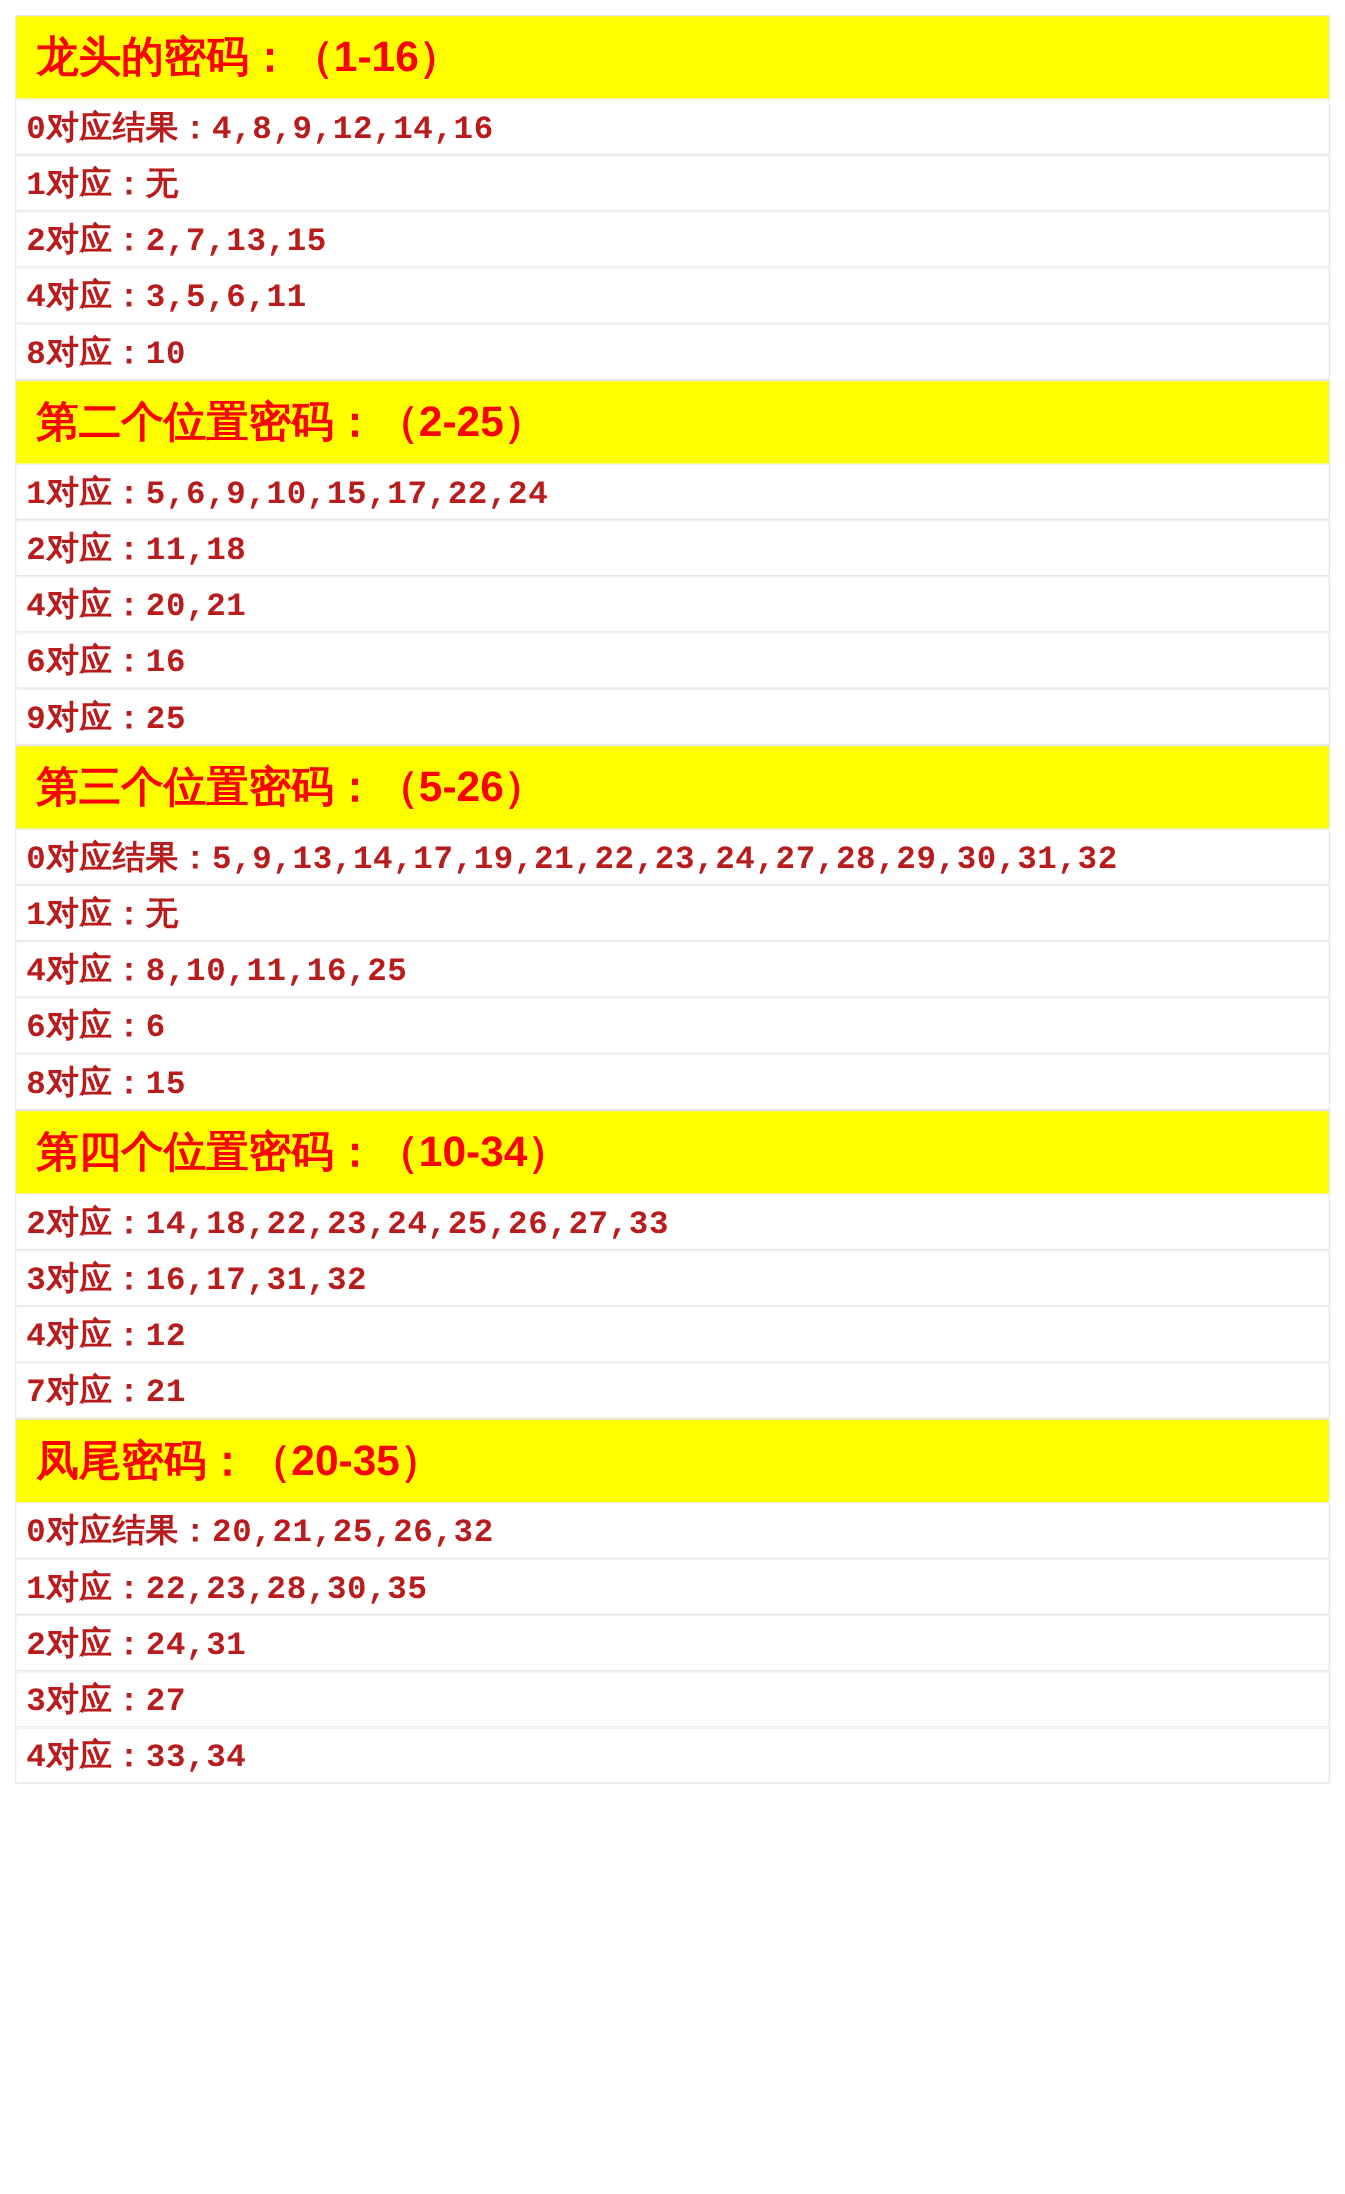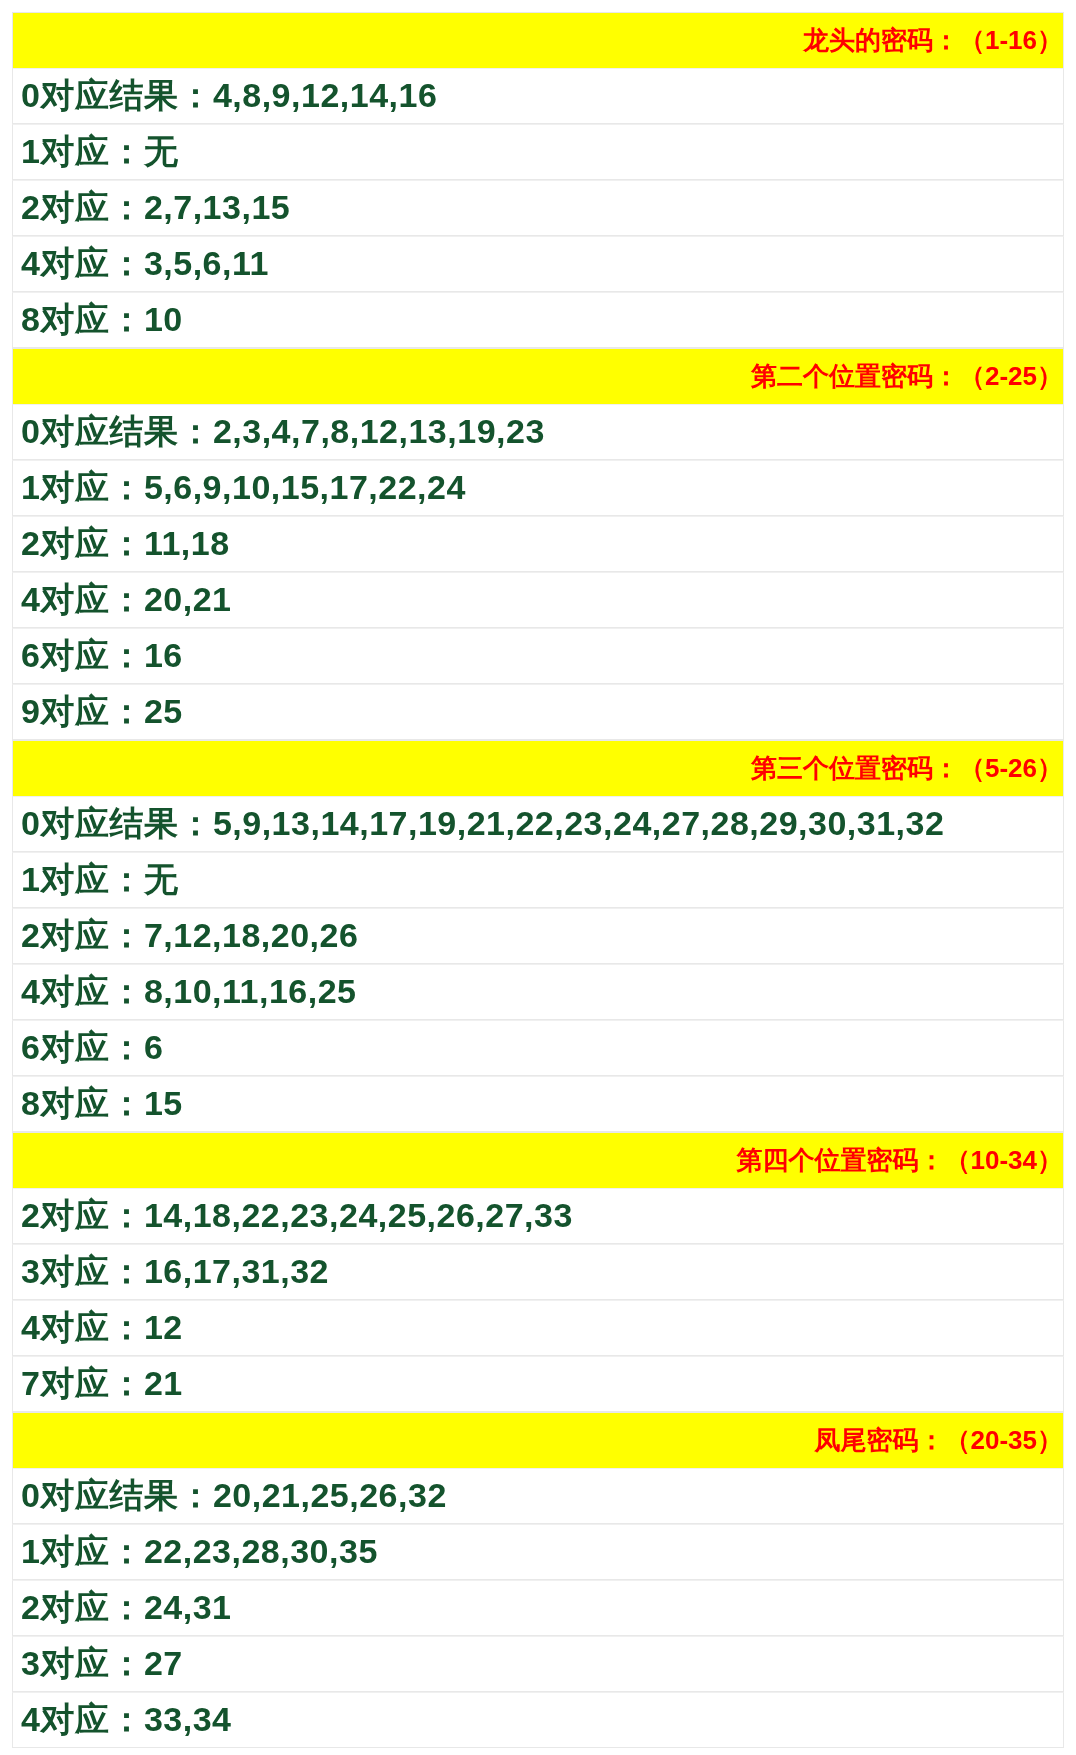--- a/index.html
+++ b/index.html
@@ -12,69 +12,67 @@
       background: #ffffff;
       width: 1076px;
       margin: 0;
       padding: 12px;
     }
     .section {
       margin: 0;
     }
     .header-row {
       background: #ffff00;
-      text-align: right;
-      padding: 10px 0;
-      font-size: 26px;
+      text-align: left;
+      padding: 10px 16px;
+      font-size: 34px;
       font-weight: bold;
       color: #ff0000;
       border: 1px solid #e8e8e8;
       border-bottom: none;
     }
     .data-row {
       background: #ffffff;
       padding: 4px 8px;
-      font-size: 34px;
+      font-size: 26px;
       font-weight: bold;
-      color: #14532d;
+      color: #b91c1c;
       border: 1px solid #e8e8e8;
       border-top: 1px solid #f0f0f0;
-      font-family: Liberation Sans, sans-serif;
+      font-family: Liberation Mono, monospace;
       letter-spacing: 0.5px;
     }
     .data-row:first-of-type {
       border-top: 1px solid #e8e8e8;
     }
   </style>
 </head>
 <body>
 
 <div id="container">
     <div class="section">
       <div class="header-row">龙头的密码：（1-16）</div>
       <div class="data-row">0对应结果：4,8,9,12,14,16</div>
       <div class="data-row">1对应：无</div>
       <div class="data-row">2对应：2,7,13,15</div>
       <div class="data-row">4对应：3,5,6,11</div>
       <div class="data-row">8对应：10</div>
     </div>
     <div class="section">
       <div class="header-row">第二个位置密码：（2-25）</div>
-      <div class="data-row">0对应结果：2,3,4,7,8,12,13,19,23</div>
       <div class="data-row">1对应：5,6,9,10,15,17,22,24</div>
       <div class="data-row">2对应：11,18</div>
       <div class="data-row">4对应：20,21</div>
       <div class="data-row">6对应：16</div>
       <div class="data-row">9对应：25</div>
     </div>
     <div class="section">
       <div class="header-row">第三个位置密码：（5-26）</div>
       <div class="data-row">0对应结果：5,9,13,14,17,19,21,22,23,24,27,28,29,30,31,32</div>
       <div class="data-row">1对应：无</div>
-      <div class="data-row">2对应：7,12,18,20,26</div>
       <div class="data-row">4对应：8,10,11,16,25</div>
       <div class="data-row">6对应：6</div>
       <div class="data-row">8对应：15</div>
     </div>
     <div class="section">
       <div class="header-row">第四个位置密码：（10-34）</div>
       <div class="data-row">2对应：14,18,22,23,24,25,26,27,33</div>
       <div class="data-row">3对应：16,17,31,32</div>
       <div class="data-row">4对应：12</div>
       <div class="data-row">7对应：21</div>

